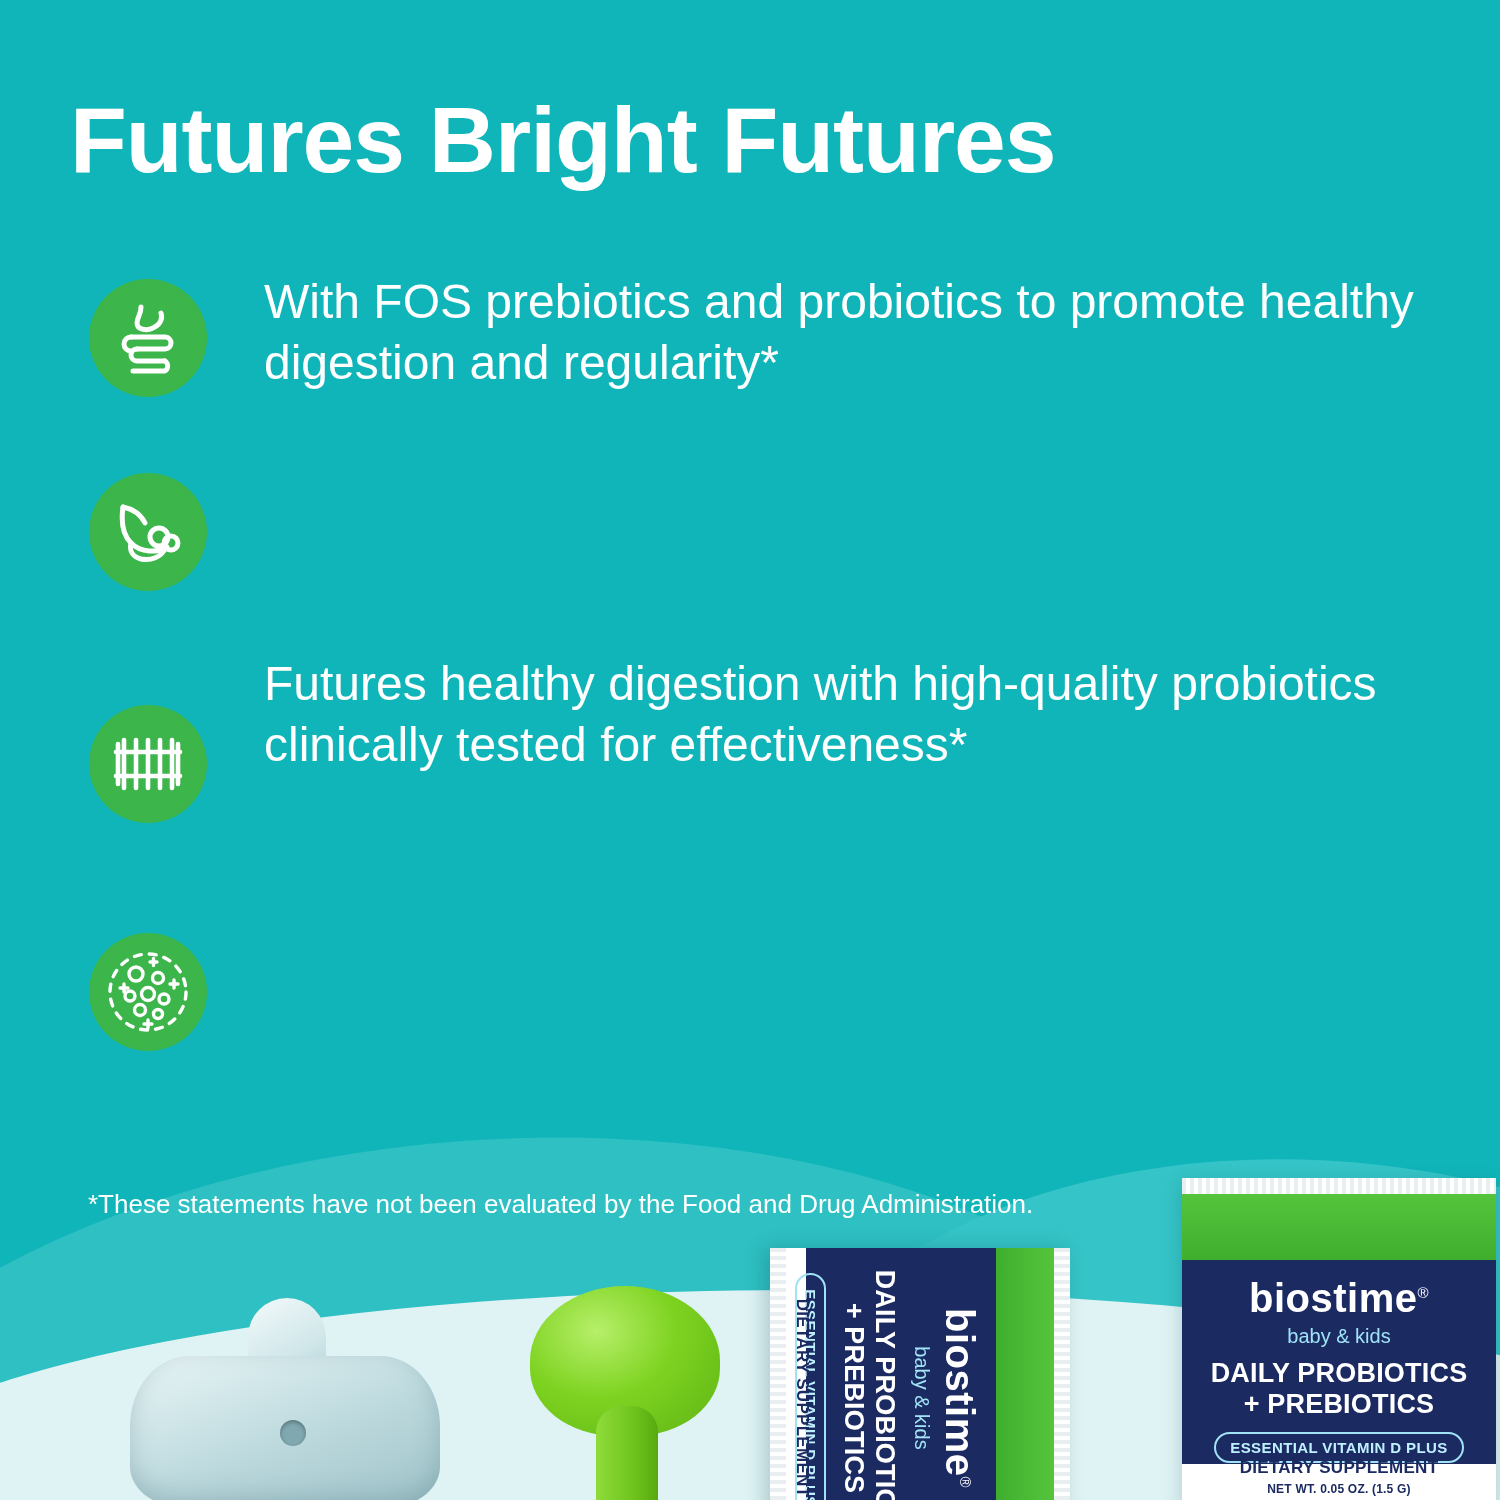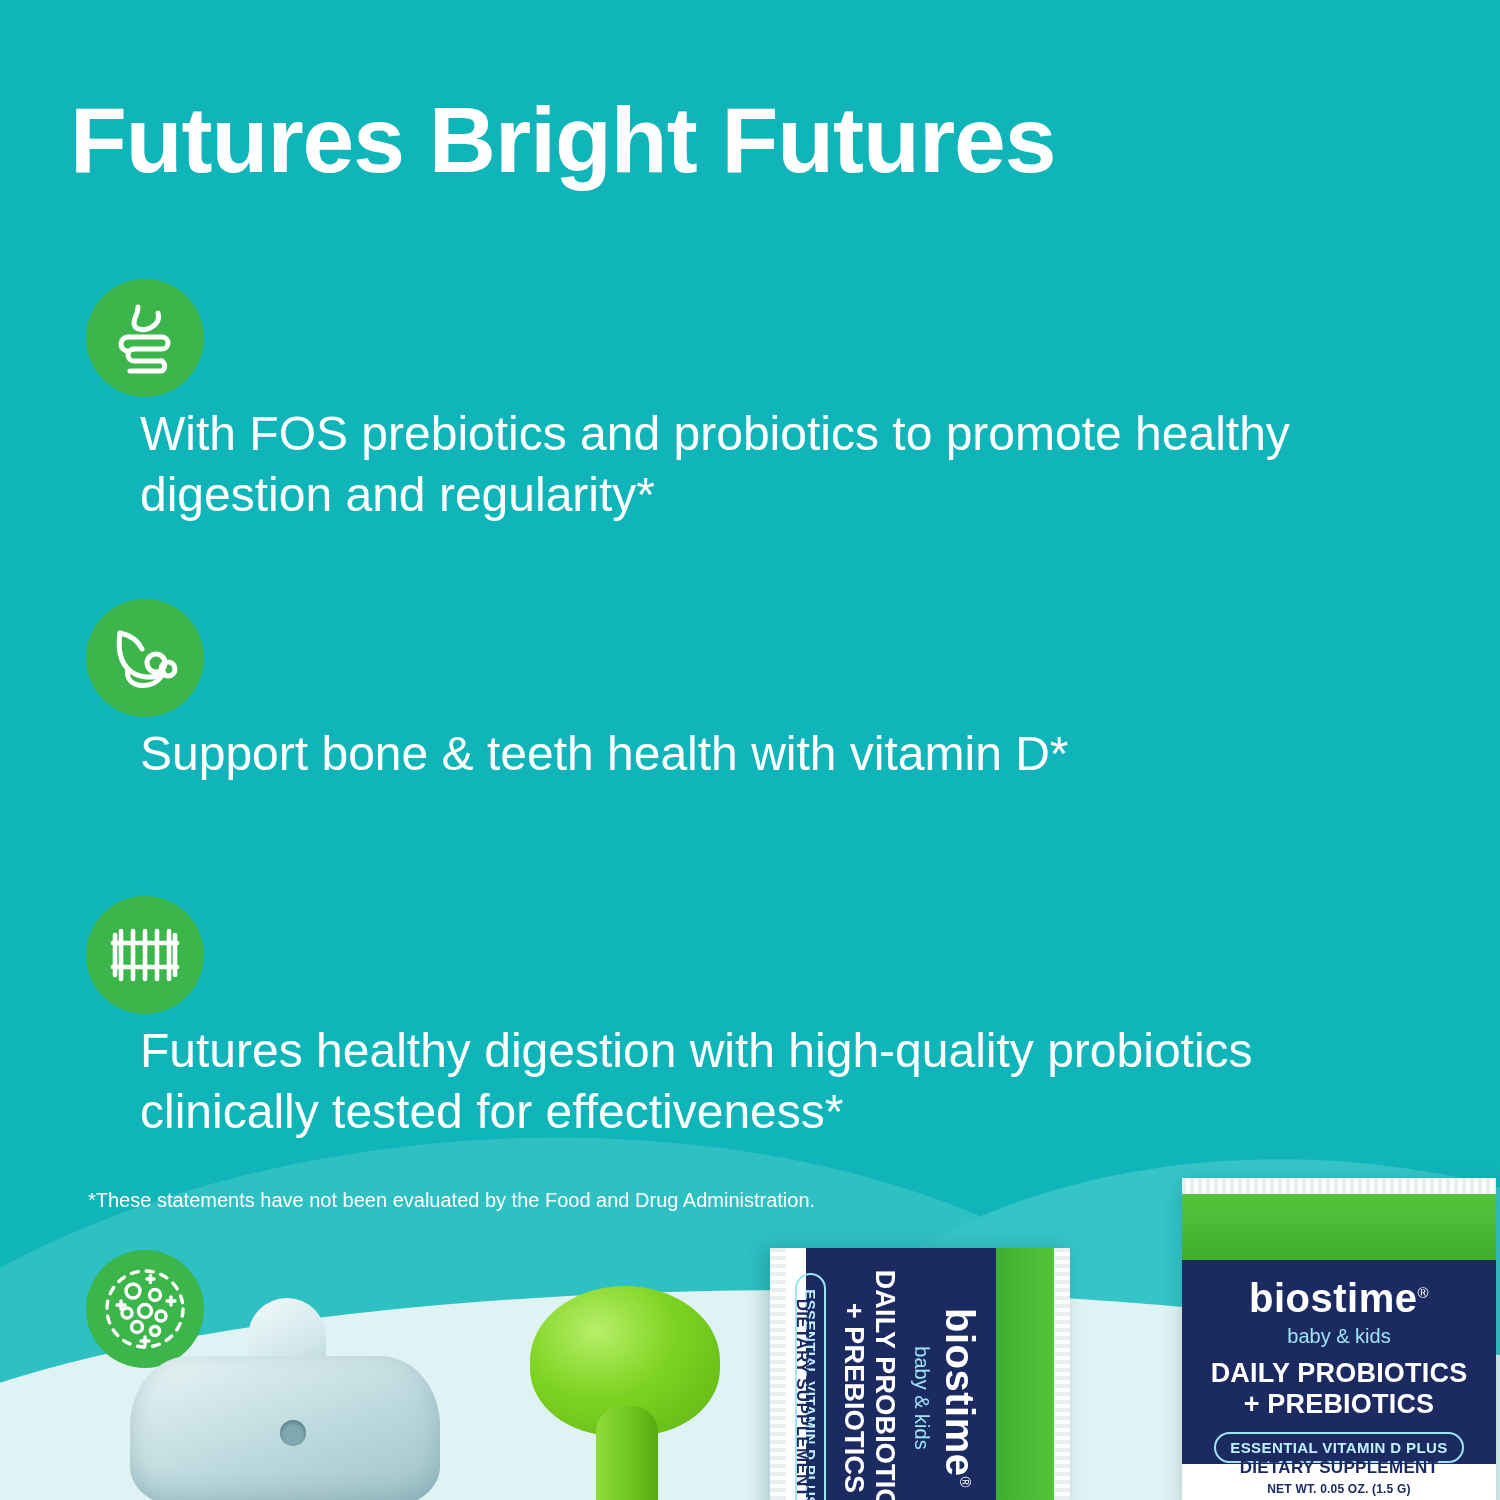--- a/index.html
+++ b/index.html
@@ -72,21 +72,20 @@
   .bullets {
     position: absolute;
     left: 86px;
     top: 268px;
     width: 1340px;
   }
   .bullet {
     display: flex;
     align-items: flex-start;
     margin-bottom: 36px;
-    flex-direction: column;
   }
   .bullet .icon-wrap {
     flex: 0 0 124px;
     height: 124px;
     display: flex;
     align-items: center;
     justify-content: center;
   }
   .badge {
     width: 118px;
@@ -117,21 +116,21 @@
   .b3 { margin-bottom: 48px; }
   .b4 { margin-bottom: 0; }
 
   
   .disclaimer {
     position: absolute;
     left: 88px;
     top: 1186px;
     width: 1100px;
     color: #ffffff;
-    font-size: 20px;
+    font-size: 26px;
     line-height: 1.42;
   }
 
   
   .pacifier {
     position: absolute;
     left: 120px;
     top: 1296px;
     width: 330px;
     height: 210px;
@@ -329,21 +328,20 @@
             <g fill="none" stroke="#ffffff" stroke-width="5" stroke-linecap="round" stroke-linejoin="round">
               <path d="M16 16 C14 30 16 44 24 52 C34 62 50 62 60 56"></path>
               <path d="M16 16 C26 18 34 24 38 32"></path>
               <path d="M24 52 C22 60 26 66 34 68 C44 70 54 66 58 58"></path>
               <circle cx="52" cy="46" r="9"></circle>
               <circle cx="64" cy="52" r="7"></circle>
             </g>
           </svg>
         </div>
       </div>
-      <div class="text">Support bone &amp; teeth health with vitamin D*</div>
     </div>
 
     <div class="bullet b3">
       <div class="icon-wrap">
         <div class="badge">
           <svg width="84" height="84" viewBox="0 0 84 84" aria-hidden="true">
             <g fill="none" stroke="#ffffff" stroke-width="4.6" stroke-linecap="round">
               <path d="M10 30 H74"></path>
               <path d="M10 54 H74"></path>
               <path d="M18 18 V66"></path>

